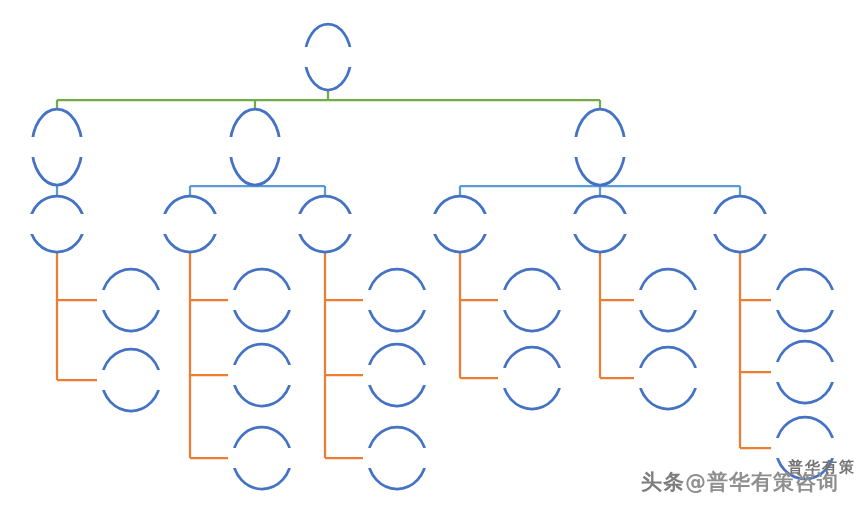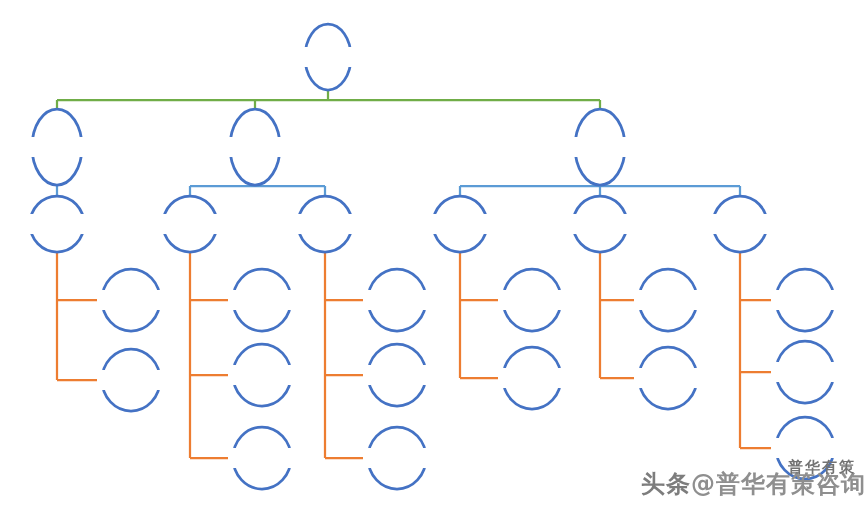--- a/index.html
+++ b/index.html
@@ -18,21 +18,21 @@
   .chart-svg {
     position: absolute;
     left: 0;
     top: 0;
   }
   .watermark {
     position: absolute;
     left: 641px;
     top: 468px;
     color: #8f8f8f;
-    font-size: 24px;
+    font-size: 21px;
     letter-spacing: 1px;
     white-space: nowrap;
     user-select: none;
   }
   .watermark .wm-bold {
     font-weight: 700;
     color: #7d7d7d;
   }
   .watermark .wm-rest {
     font-weight: 600;

